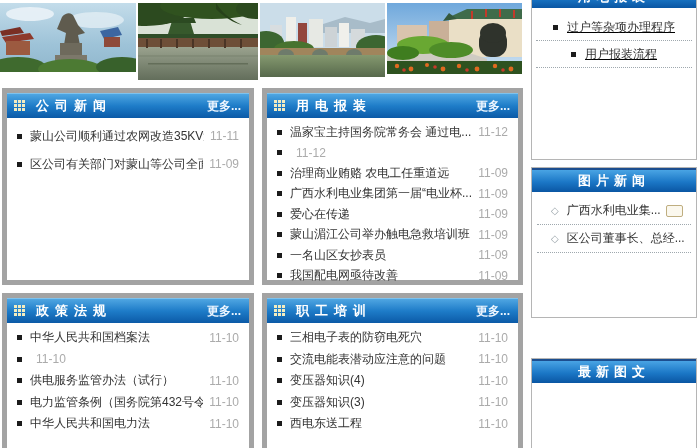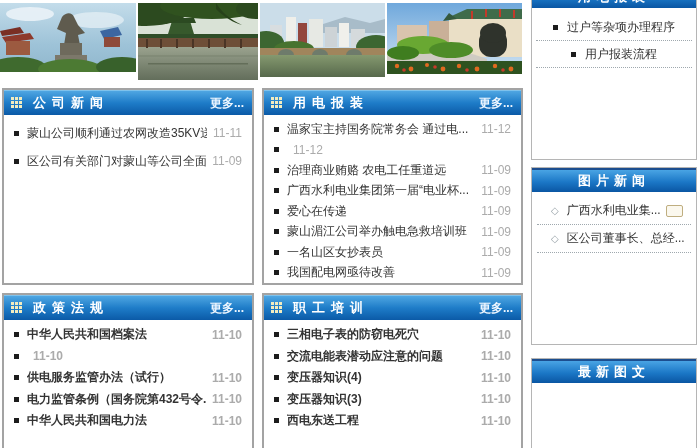--- a/index.html
+++ b/index.html
@@ -4,44 +4,44 @@
 <style>
   html,body{margin:0;padding:0;background:#fff;}
   body{font-family:"Liberation Sans","DejaVu Sans",sans-serif;}
   .page{position:relative;width:700px;height:448px;background:#ffffff;overflow:hidden;}
 
   
   .photo{position:absolute;top:3px;overflow:hidden;}
   .photo svg{display:block;width:100%;height:100%;}
 
   
-  .panel{position:absolute;background:#fff;border:2px solid #a3a3a3;box-sizing:border-box;}
+  .panel{position:absolute;background:#fff;border:5px solid #a3a3a3;box-sizing:border-box;}
   .panel-header{height:25px;display:flex;align-items:center;padding:0 8px 0 7px;
     background:linear-gradient(180deg,#4FA6E2 0%,#1E7CC8 50%,#0B5AA7 100%);
     border-top:1px solid #7FC2EC;box-sizing:border-box;}
   .grid-icon{width:13px;height:13px;display:grid;grid-template-columns:repeat(3,3px);grid-auto-rows:3px;gap:1px;margin-right:9px;flex:none;}
   .grid-icon i{background:#F2ECC0;display:block;}
   .panel-title{color:#fff;font-weight:bold;font-size:13px;letter-spacing:6px;white-space:nowrap;}
   .more-link{margin-left:auto;color:#EFF7FF;font-size:12px;font-weight:bold;text-decoration:none;cursor:pointer;white-space:nowrap;}
 
   .news-list{padding:4px 6px 0 10px;}
   .news-row{display:flex;align-items:center;}
   .rows-loose .news-row{height:28px;}
   .rows-tight .news-row{height:20.5px;}
-  .rows-mid .news-row{height:21.5px;font-weight:bold;}
+  .rows-mid .news-row{height:21.5px;}
   .bullet{width:5px;height:5px;background:#1C1C1C;margin-right:8px;flex:none;}
   .news-text{font-size:12px;color:#333;text-decoration:none;cursor:pointer;white-space:nowrap;overflow:hidden;flex:1;}
   .news-date{font-size:12px;color:#ABABAB;margin-left:6px;padding-right:4px;flex:none;}
 
   
   .side-panel{position:absolute;left:531px;width:166px;background:#fff;border:1px solid #B5B5B5;box-sizing:border-box;}
   .side-header{height:24px;line-height:22px;text-align:center;color:#fff;font-weight:bold;font-size:13px;letter-spacing:5px;
     background:linear-gradient(180deg,#49A4E4 0%,#1B77C6 55%,#0A56A3 100%);
     border-top:2px solid #1C4E8F;box-sizing:border-box;white-space:nowrap;}
-  .side-row{display:flex;align-items:center;justify-content:center;height:26px;border-bottom:1px dotted #9FA8AE;margin:0 4px;}
+  .side-row{display:flex;align-items:center;justify-content:center;height:26px;border-bottom:1px dotted #9FA8AE;margin:0 4px;text-decoration:underline;}
   .side-row .bullet{margin-right:9px;}
   .side-link{font-size:12px;color:#333;text-decoration:none;cursor:pointer;white-space:nowrap;}
   .pic-row{display:flex;align-items:center;height:27px;border-bottom:1px dotted #9FA8AE;margin:0 5px;padding-left:14px;}
   .diamond{color:#9AA4AA;font-size:10px;margin-right:8px;flex:none;}
   .photo-icon{width:15px;height:10px;border:1px solid #BFAE80;border-radius:2px;background:#FBF8EE;margin-left:5px;flex:none;}
 </style>
 </head>
 <body>
 
 <div class="page">
@@ -365,21 +365,21 @@
         <span class="bullet"></span>
         <a class="side-link">过户等杂项办理程序</a>
       </div>
       <div class="side-row">
         <span class="bullet"></span>
         <a class="side-link">用户报装流程</a>
       </div>
     </div>
   </div>
 
-  <div class="side-panel" style="top:167px;height:178px">
+  <div class="side-panel" style="top:167px;height:151px">
     <div class="side-header">图片新闻</div>
     <div style="padding-top:5px">
       <div class="pic-row">
         <span class="diamond">◇</span>
         <a class="side-link">广西水利电业集...</a>
         <span class="photo-icon"></span>
       </div>
       <div class="pic-row">
         <span class="diamond">◇</span>
         <a class="side-link">区公司董事长、总经...</a>

